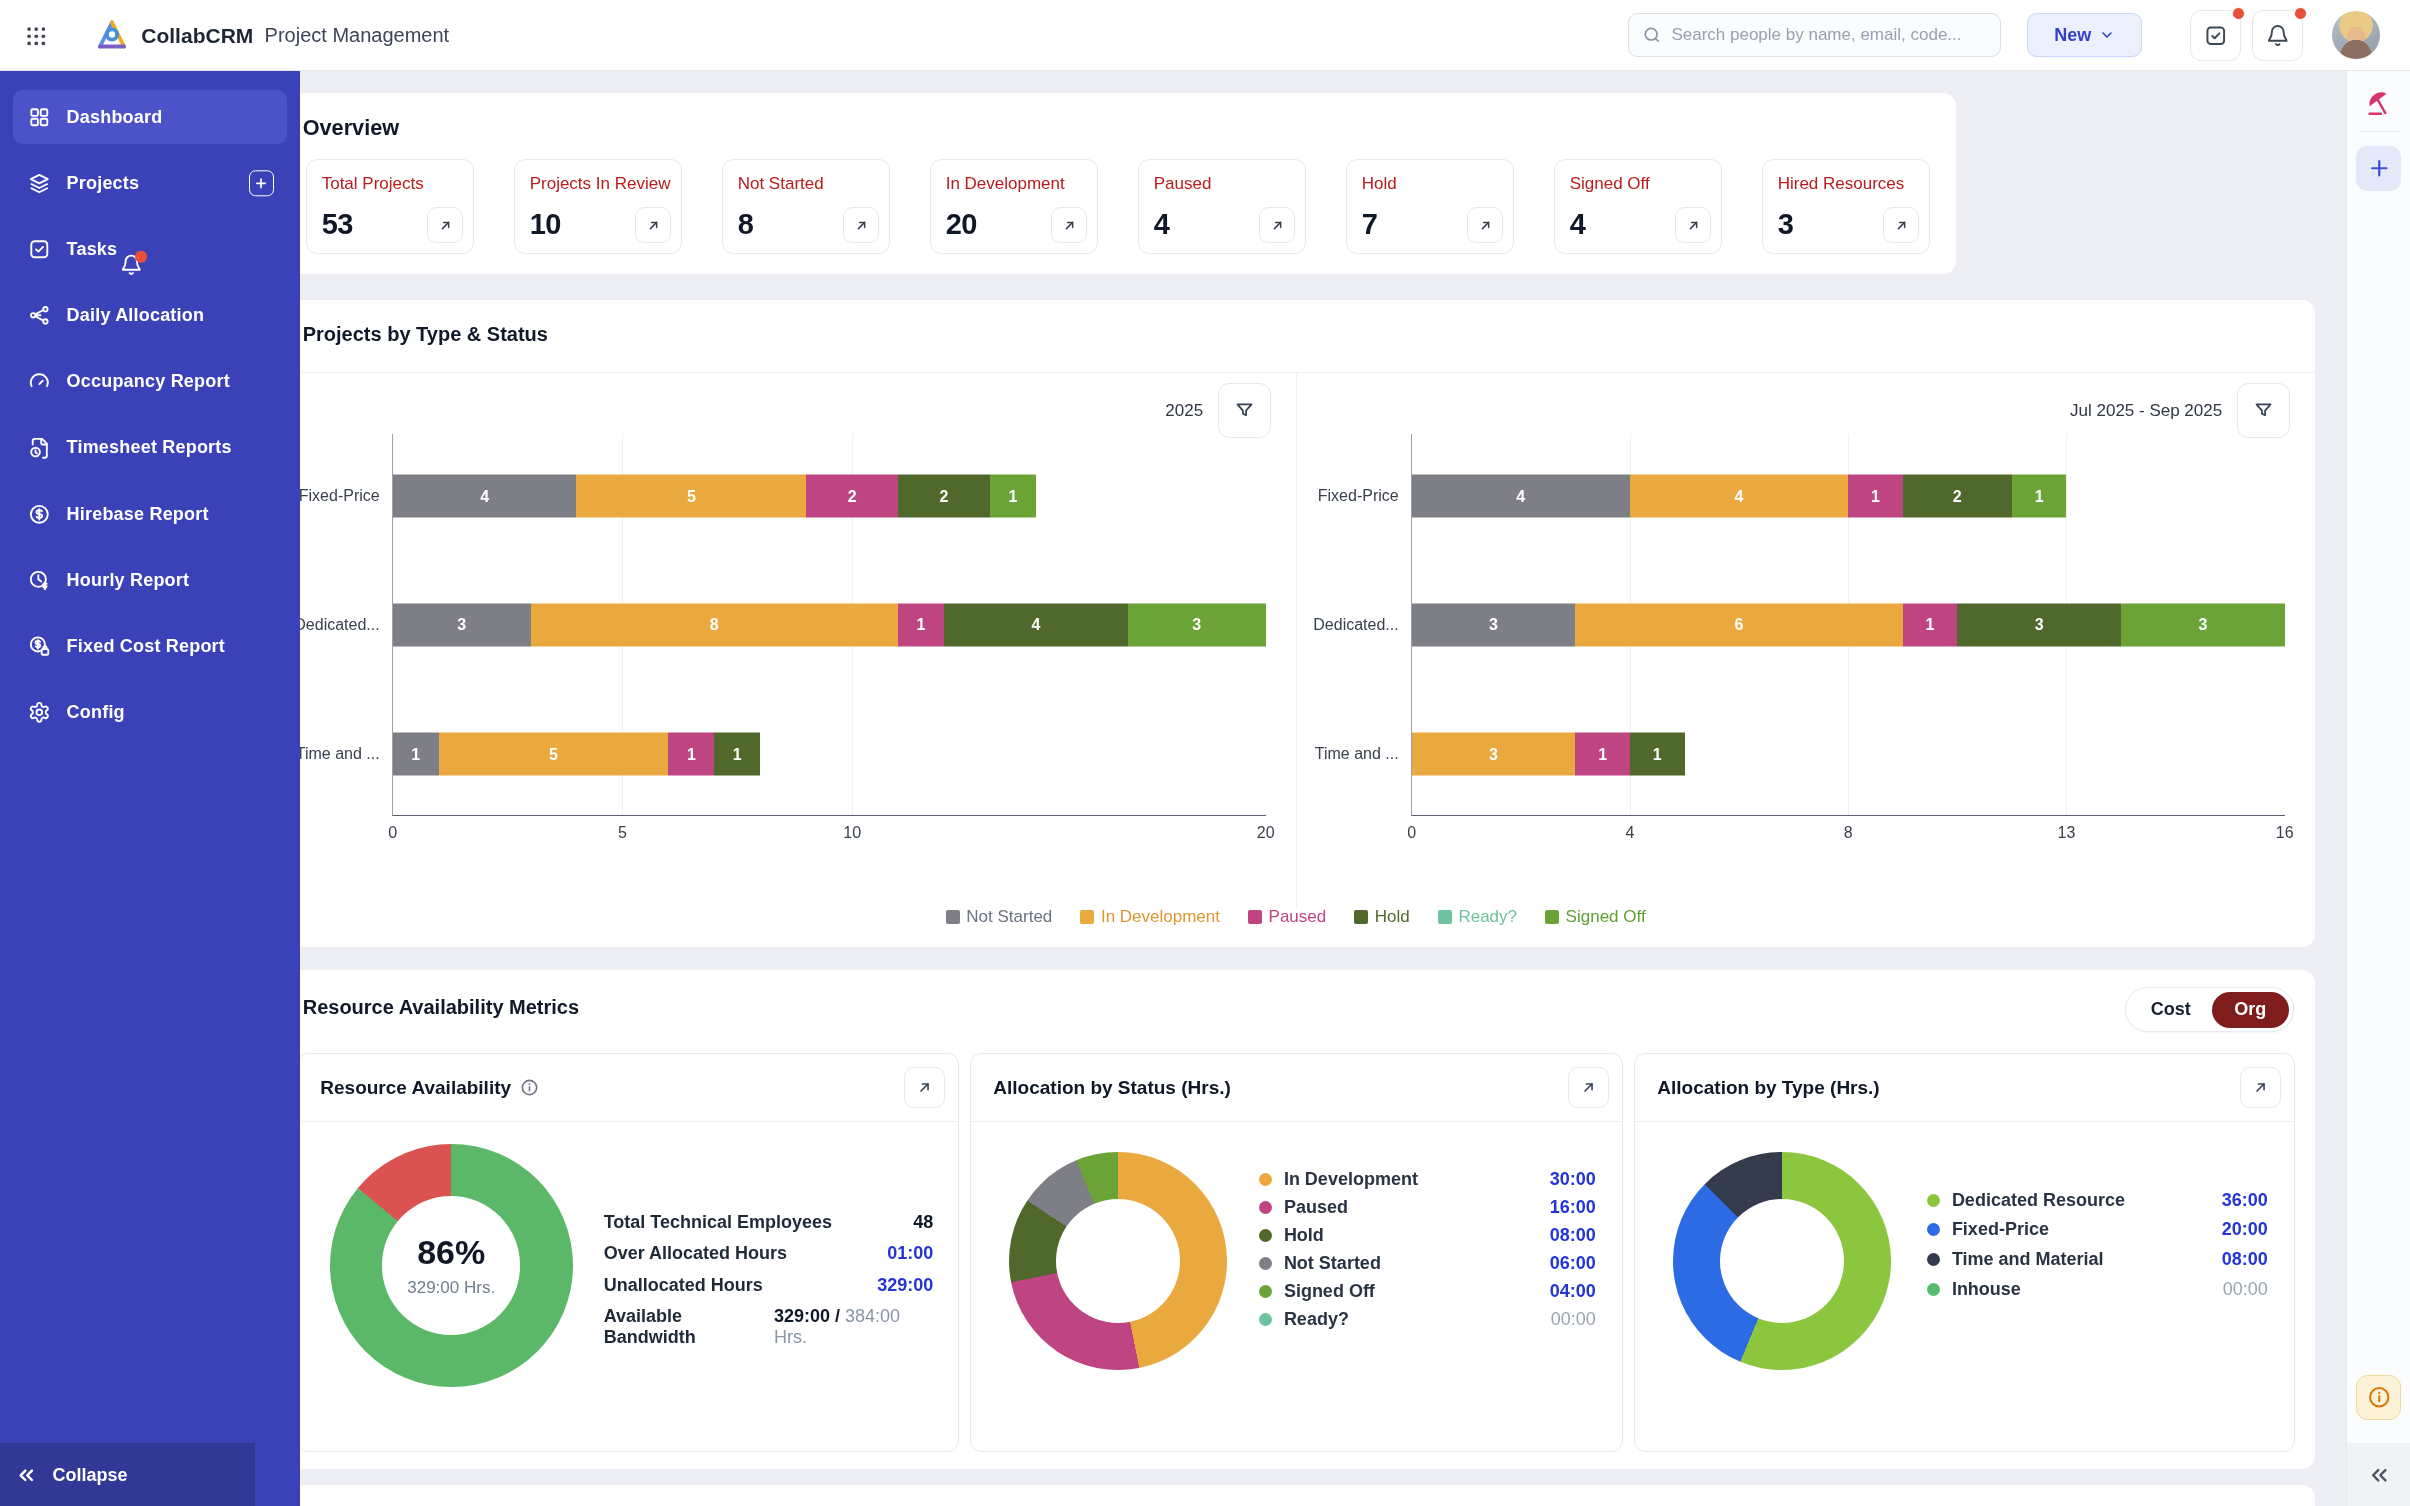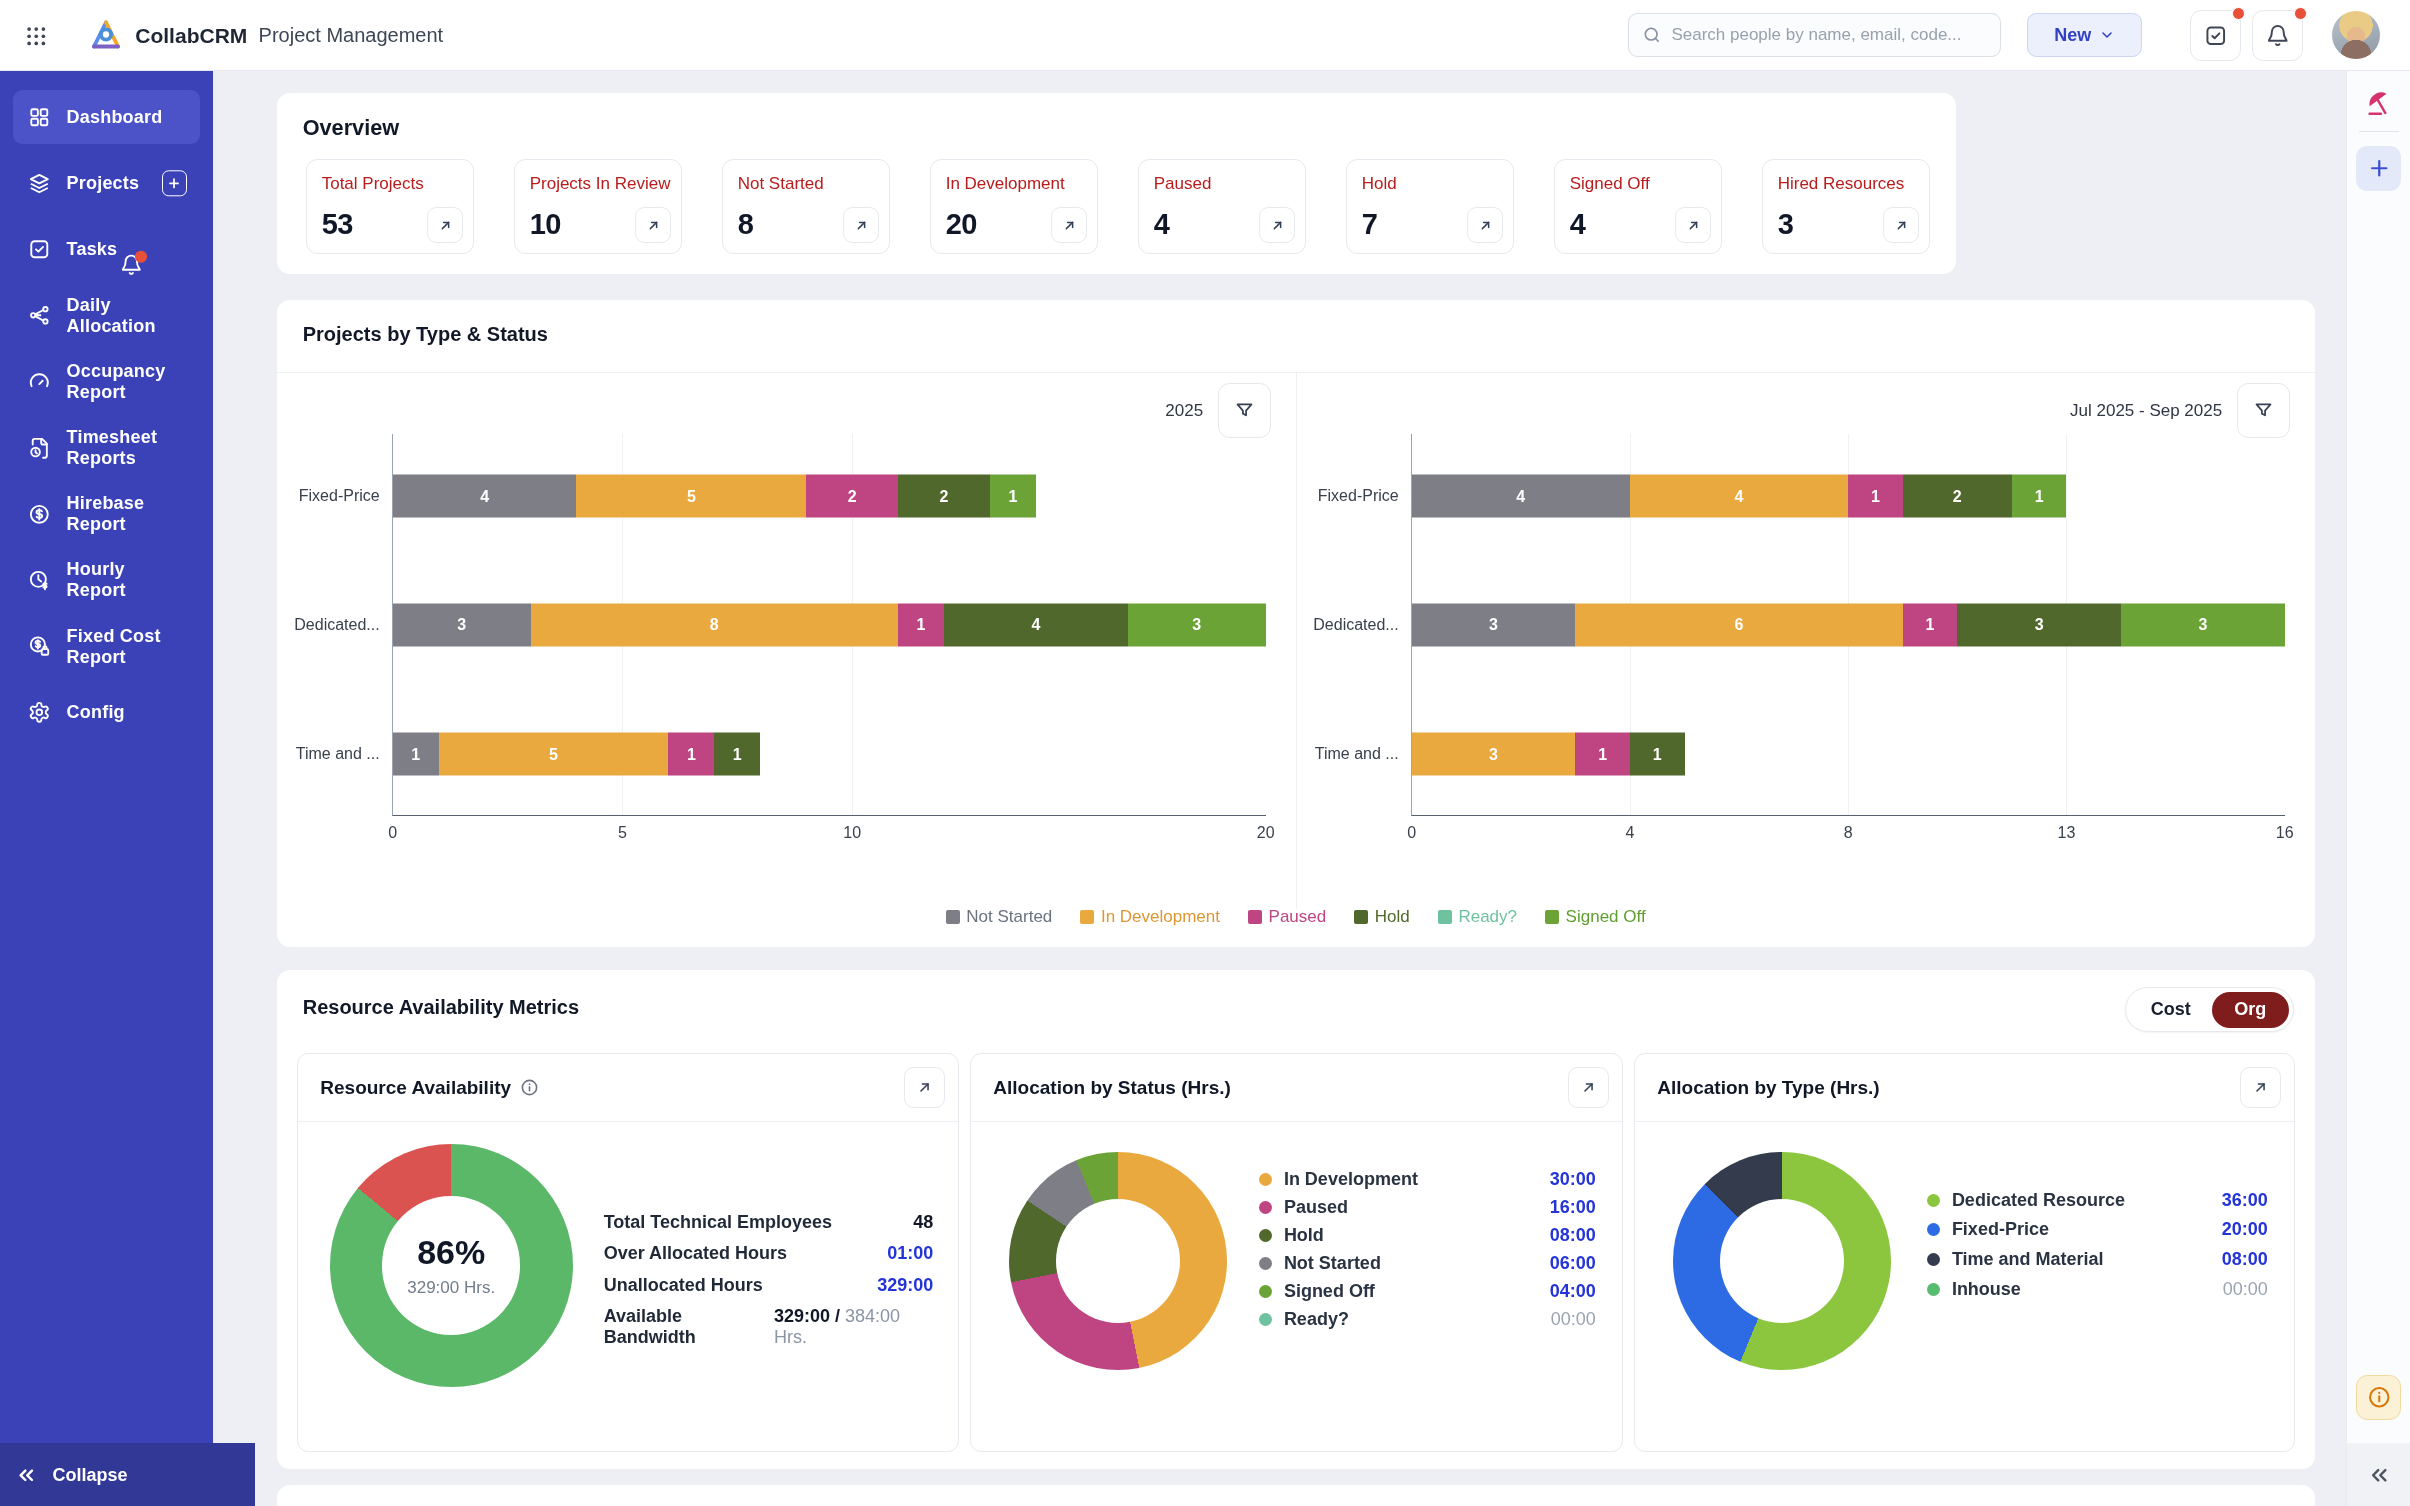--- a/index.html
+++ b/index.html
@@ -2,38 +2,38 @@
 <html style="font-size:15px"><head>
 <meta charset="utf-8">
 <style>
   * { margin:0; padding:0; box-sizing:border-box; }
   html,body { width:2411px; height:1507px; overflow:hidden; font-family:"Liberation Sans", sans-serif; background:#EDEFF4; color:#101828; }
   svg { display:block; }
 
   
   .topbar { position:absolute; left:0; top:0; width:2411px; height:71px; background:#fff; border-bottom:0.9px solid #E7E9EE; z-index:30; }
   .apps-btn { position:absolute; left:21px; top:21px; width:30px; height:30px; display:flex; align-items:center; justify-content:center; cursor:pointer; }
-  .brand-wrap { position:absolute; left:88px; top:0; height:71px; display:flex; align-items:center; gap:11.3px; }
+  .brand-wrap { position:absolute; left:94px; top:0; height:71px; display:flex; align-items:center; gap:11.3px; }
   .brand-name { font-size:21px; font-weight:700; color:#1E2533; }
   .app-name { font-size:20px; font-weight:400; color:#3C4656; }
   .searchbox { position:absolute; right:410px; top:13px; width:373px; height:44px; border:0.9px solid #DADEE5; background:#FBFCFD; border-radius:9.4px; display:flex; align-items:center; padding:0 13px; gap:9.4px; }
   .searchbox input { border:none; outline:none; background:transparent; font-size:17px; color:#333; width:100%; font-family:inherit; }
   .searchbox input::placeholder { color:#98A1AE; }
   .new-btn { position:absolute; right:269px; top:13px; width:115px; height:44px; background:#ECF0FC; border:0.9px solid #C9D4F6; border-radius:9.4px; display:flex; align-items:center; justify-content:center; gap:7.5px; font-size:18px; font-weight:700; color:#3342C2; cursor:pointer; }
   .icon-btn { position:absolute; top:10.4px; width:51px; height:51px; border:0.9px solid #E4E7EC; background:#fff; border-radius:11.3px; display:flex; align-items:center; justify-content:center; cursor:pointer; }
   .icon-btn .dot { position:absolute; top:-4.7px; right:-4.7px; width:13px; height:13px; border-radius:50%; background:#E8503A; border:1.9px solid #fff; }
   .avatar { position:absolute; right:31px; top:11.3px; width:48px; height:48px; border-radius:50%; overflow:hidden; cursor:pointer;
     background:
       radial-gradient(circle at 50% 92%, #8d6e63 0 30%, transparent 31%),
       radial-gradient(circle at 50% 52%, #e6b98c 0 26%, transparent 27%),
       radial-gradient(circle at 50% 30%, #e9cb86 0 40%, transparent 41%),
       linear-gradient(160deg, #b9c2cc, #8f99a5); }
 
   
-  .sidebar { position:absolute; left:0; top:71px; width:213px; height:1436px; background:#3B42B8; z-index:20; }
+  .sidebar { position:absolute; left:0; top:71px; width:300px; height:1436px; background:#3B42B8; z-index:20; }
   .nav-item { position:relative; margin:0 13px 12.2px 13px; height:54px; border-radius:9.4px; display:flex; align-items:center; gap:16px; padding:0 15px; color:#fff; cursor:pointer; }
   .nav-item:first-child { margin-top:19px; }
   .nav-item.active { background:#4C53C9; }
   .nav-item .nav-label { font-size:18px; font-weight:600; letter-spacing:0.2px; }
   .nav-item svg { flex:none; }
   .nav-trailing { position:absolute; right:13px; top:50%; transform:translateY(-50%); }
   .plus-box { width:25.4px; height:25.4px; border:1.9px solid #fff; border-radius:6.6px; display:flex; align-items:center; justify-content:center; }
   .bell-wrap { position:relative; }
   .bell-wrap .dot { position:absolute; top:-2.8px; right:-3.8px; width:11.3px; height:11.3px; background:#E8503A; border-radius:50%; }
   .collapse-bar { position:absolute; left:0; bottom:0; width:255px; height:64px; background:#323896; display:flex; align-items:center; gap:15px; padding:0 15px; color:#fff; cursor:pointer; }

